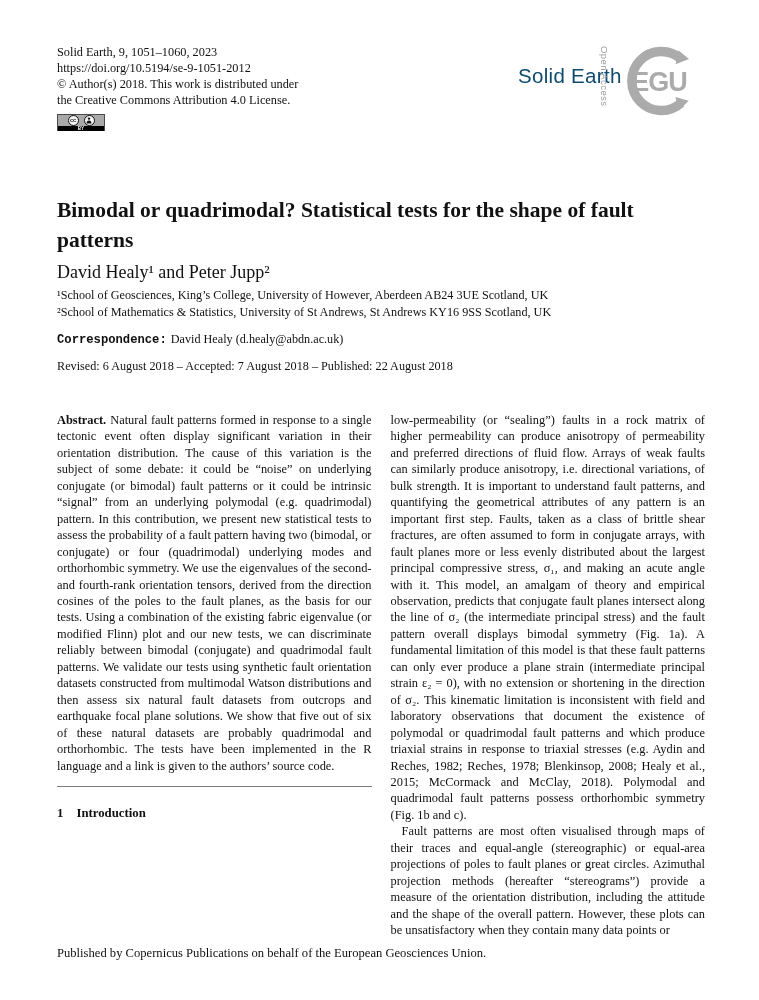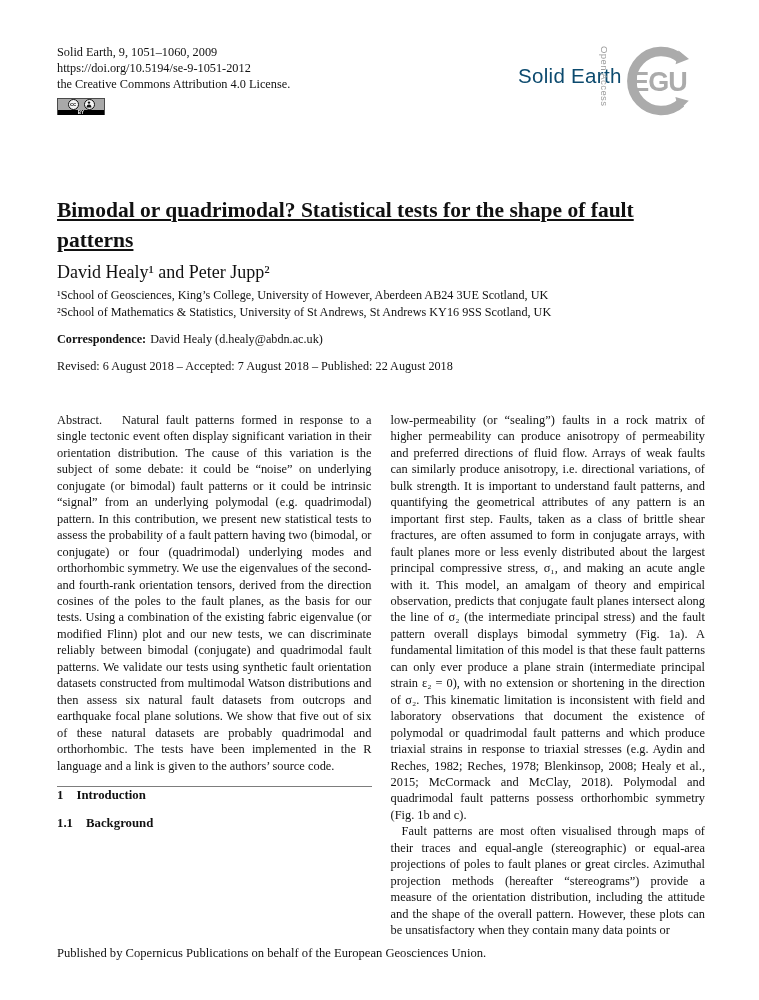--- a/index.html
+++ b/index.html
@@ -51,76 +51,78 @@
     writing-mode:vertical-rl;
     font-family:"Liberation Sans",sans-serif;
     font-size:9.5px; color:#9c9c9c; letter-spacing:0.4px;
     height:90px;
   }
   .egu-logo-wrap { position:absolute; left:617px; top:40px; }
 
   
   .paper-title {
     position:absolute; left:57px; top:196px; width:610px;
-    font-size:21.5px; font-weight:bold; line-height:29.5px;text-decoration:underline;
+    font-size:21.5px; font-weight:bold; line-height:29.5px;
   }
   .authors-line {
     position:absolute; left:57px; top:262px;
     font-size:18px; font-weight:normal;
   }
   .affiliations {
     position:absolute; left:57px; top:287px;
     font-size:12.2px; line-height:16.8px;
   }
   .correspondence {
     position:absolute; left:57px; top:332px;
     font-size:12.2px;
   }
-  .correspondence .label { font-weight:bold; margin-right:4px; }
+  .correspondence .label { font-weight:bold; margin-right:4px;font-family:Liberation Mono, monospace; }
   .dates {
     position:absolute; left:57px; top:358px;
     font-size:12.2px; line-height:16.8px;
   }
 
   
   .columns {
     position:absolute; left:57px; top:412px; width:648px;
     display:flex; gap:19px;
   }
   .col {
     width:314.5px;
     font-size:12.4px; line-height:16.45px;
     text-align:justify;
   }
   .col p { margin:0; }
-  .abstract-label { font-weight:normal; margin-right:20px; }
+  .abstract-label { font-weight:bold; margin-right:4px; }
   .section-divider {
     border:none; border-top:1.6px solid #7d7d7d;
     margin:12px 0 0 0;
   }
   .sec-heading {
     font-size:12.8px; font-weight:bold;
+    margin-top:18px;
   }
   .sec-heading .sec-num { margin-right:13px; }
   .sub-heading { margin-top:11.5px; }
   .body-para { margin-top:12px !important; }
   .indent { text-indent:11px; }
 
   
   .footer-publisher {
     position:absolute; left:57px; top:946px;
     font-size:12.6px; font-weight:normal;
   }
 </style>
 </head>
 <body>
 
 <div class="header-left">
-  <div>Solid Earth, 9, 1051–1060, 2009</div>
+  <div>Solid Earth, 9, 1051–1060, 2023</div>
   <div>https://doi.org/10.5194/se-9-1051-2012</div>
+  <div>© Author(s) 2018. This work is distributed under</div>
   <div>the Creative Commons Attribution 4.0 License.</div>
   <div class="cc-badge">
     <div class="cc-badge-icons">
       <span class="cc-circle">cc</span>
       <span class="cc-circle">
         <svg width="6" height="7" viewBox="0 0 6 7">
             <circle cx="3" cy="1.6" r="1.2" fill="#111"></circle>
             <path d="M0.6 6.5 Q0.6 3.4 3 3.4 Q5.4 3.4 5.4 6.5 Z" fill="#111"></path>
           </svg>
       </span>
@@ -163,23 +165,20 @@
 
   <div class="col">
     <p><span class="abstract-label">Abstract.</span><span>Natural fault patterns formed in response to a single tectonic event often display significant variation in their orientation distribution. The cause of this variation is the subject of some debate: it could be “noise” on underlying conjugate (or bimodal) fault patterns or it could be intrinsic “signal” from an underlying polymodal (e.g. quadrimodal) pattern. In this contribution, we present new statistical tests to assess the probability of a fault pattern having two (bimodal, or conjugate) or four (quadrimodal) underlying modes and orthorhombic symmetry. We use the eigenvalues of the second- and fourth-rank orientation tensors, derived from the direction cosines of the poles to the fault planes, as the basis for our tests. Using a combination of the existing fabric eigenvalue (or modified Flinn) plot and our new tests, we can discriminate reliably between bimodal (conjugate) and quadrimodal fault patterns. We validate our tests using synthetic fault orientation datasets constructed from multimodal Watson distributions and then assess six natural fault datasets from outcrops and earthquake focal plane solutions. We show that five out of six of these natural datasets are probably quadrimodal and orthorhombic. The tests have been implemented in the R language and a link is given to the authors’ source code.</span></p>
 
     <hr class="section-divider">
 
     <div class="sec-heading">
       <span class="sec-num">1</span><span>Introduction</span>
     </div>
 
-    <div class="sec-heading sub-heading">
-      <span class="sec-num">1.1</span><span>Background</span>
-    </div>
 
   </div>
 
   <div class="col">
     <p>low-permeability (or “sealing”) faults in a rock matrix of higher permeability can produce anisotropy of permeability and preferred directions of fluid flow. Arrays of weak faults can similarly produce anisotropy, i.e. directional variations, of bulk strength. It is important to understand fault patterns, and quantifying the geometrical attributes of any pattern is an important first step. Faults, taken as a class of brittle shear fractures, are often assumed to form in conjugate arrays, with fault planes more or less evenly distributed about the largest principal compressive stress, σ₁, and making an acute angle with it. This model, an amalgam of theory and empirical observation, predicts that conjugate fault planes intersect along the line of σ₂ (the intermediate principal stress) and the fault pattern overall displays bimodal symmetry (Fig. 1a). A fundamental limitation of this model is that these fault patterns can only ever produce a plane strain (intermediate principal strain ε₂ = 0), with no extension or shortening in the direction of σ₂. This kinematic limitation is inconsistent with field and laboratory observations that document the existence of polymodal or quadrimodal fault patterns and which produce triaxial strains in response to triaxial stresses (e.g. Aydin and Reches, 1982; Reches, 1978; Blenkinsop, 2008; Healy et al., 2015; McCormack and McClay, 2018). Polymodal and quadrimodal fault patterns possess orthorhombic symmetry (Fig. 1b and c).</p>
     <p class="indent">Fault patterns are most often visualised through maps of their traces and equal-angle (stereographic) or equal-area projections of poles to fault planes or great circles. Azimuthal projection methods (hereafter “stereograms”) provide a measure of the orientation distribution, including the attitude and the shape of the overall pattern. However, these plots can be unsatisfactory when they contain many data points or</p>
   </div>
 
 </div>
 

